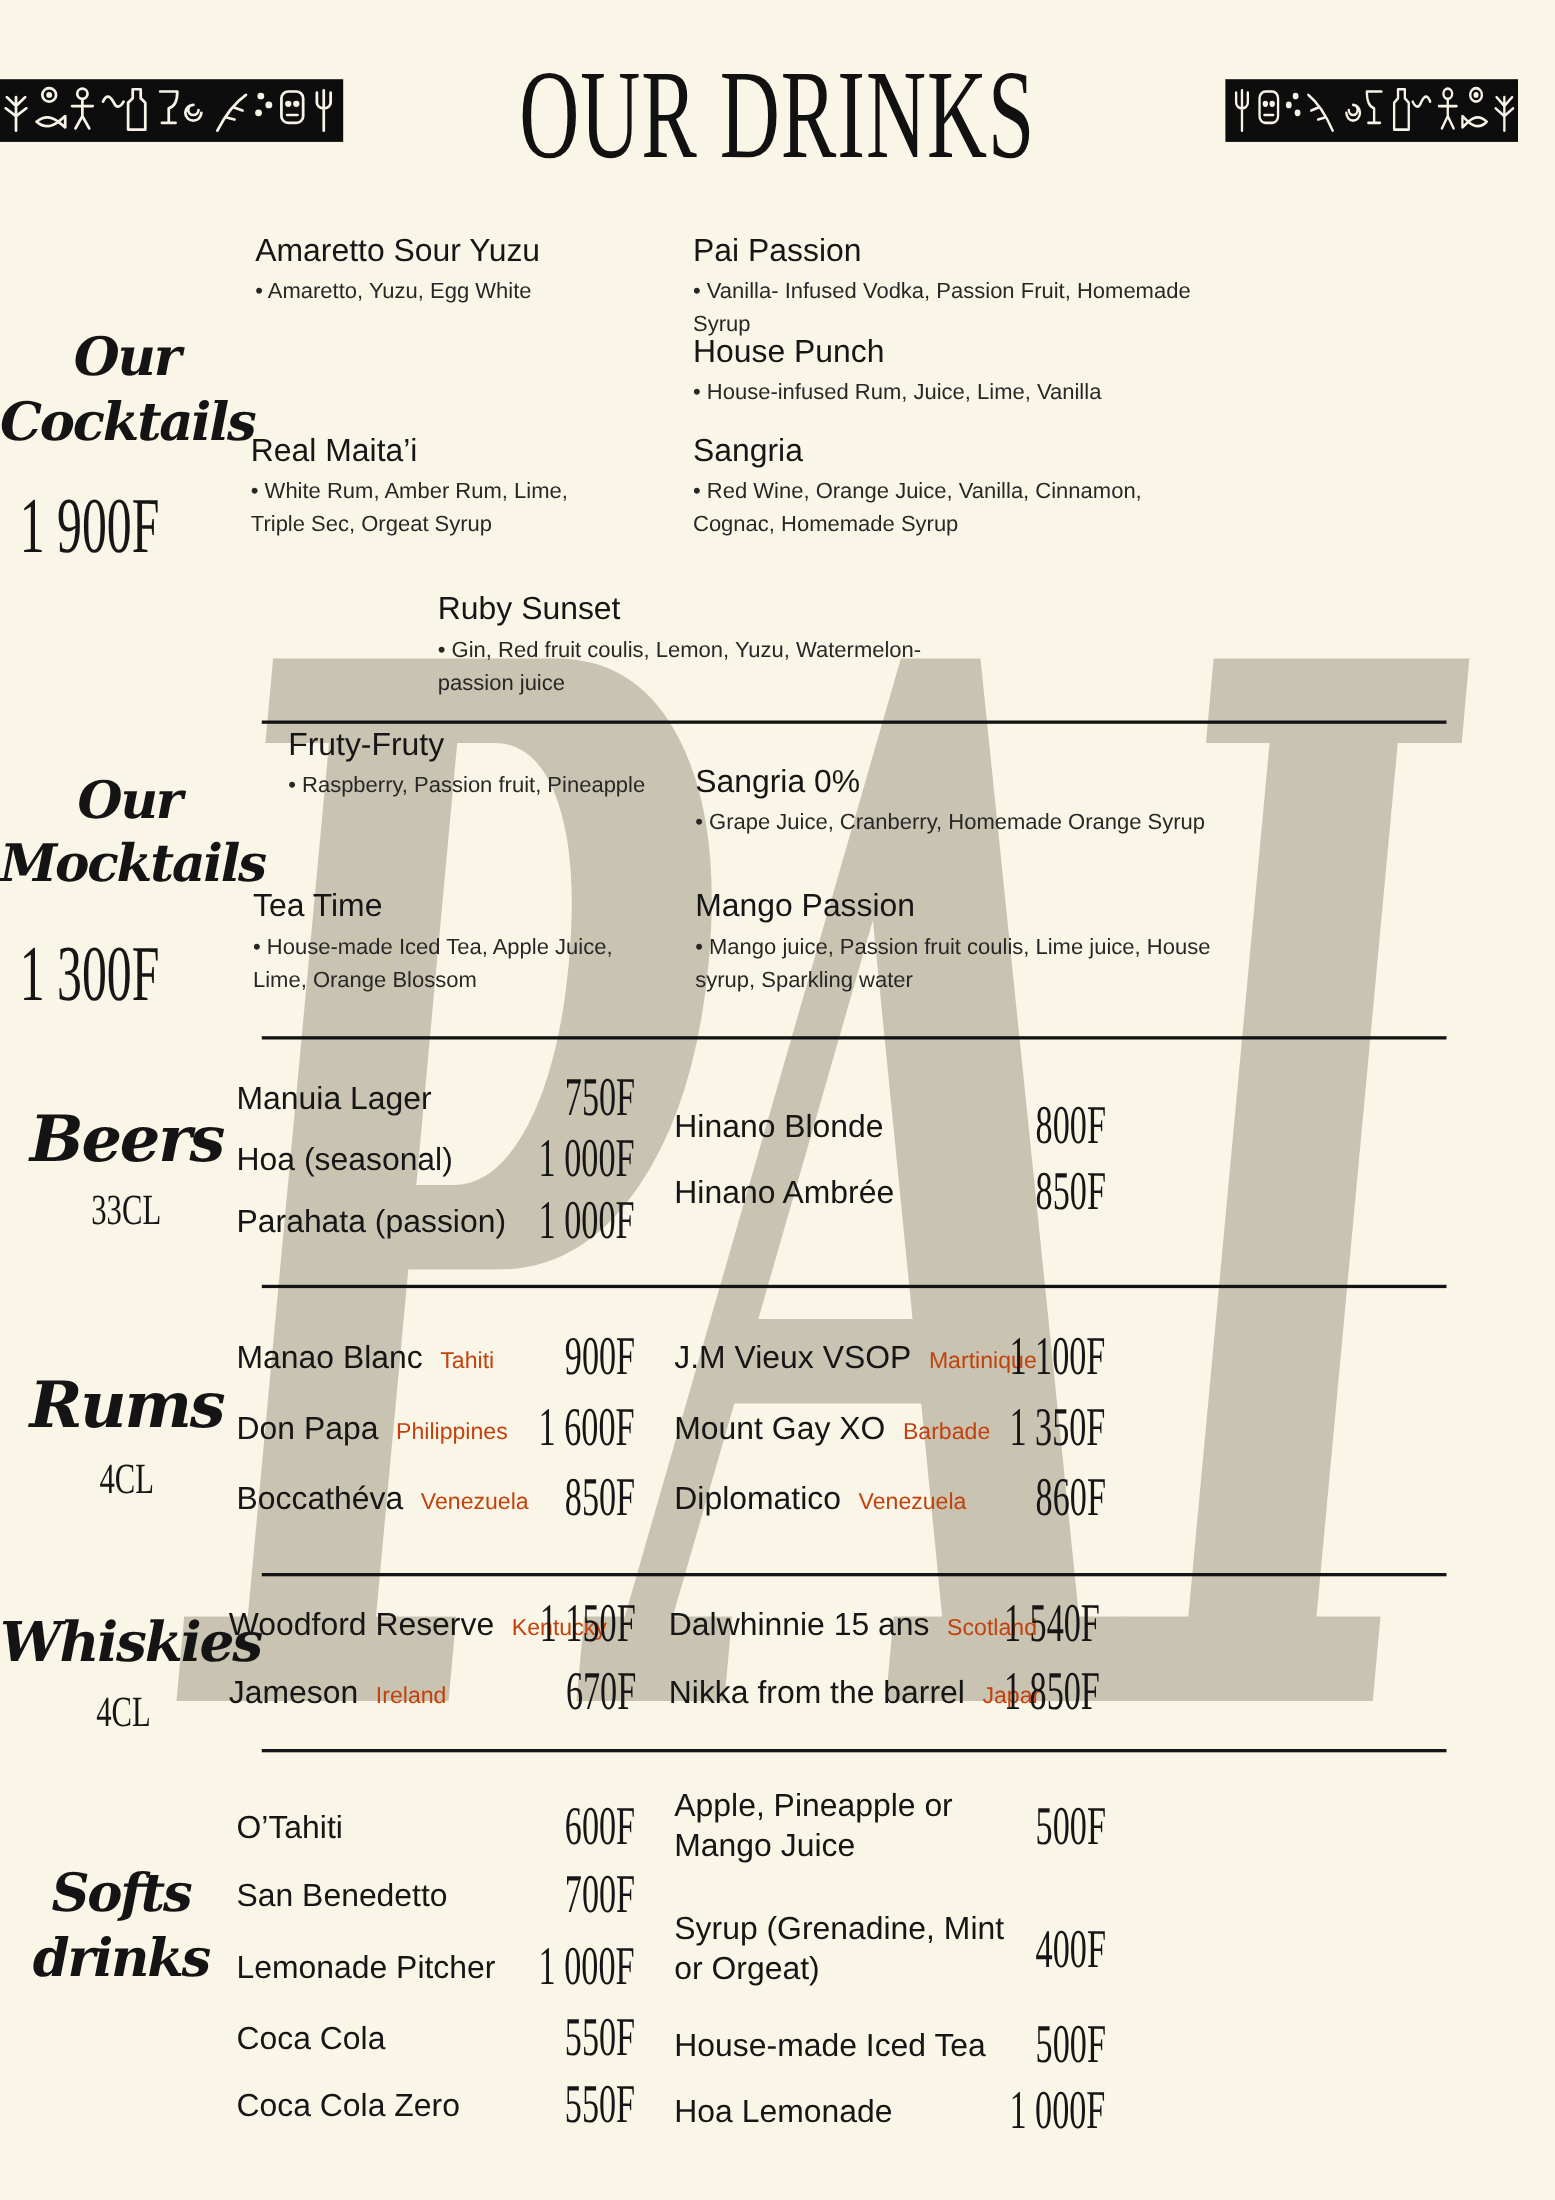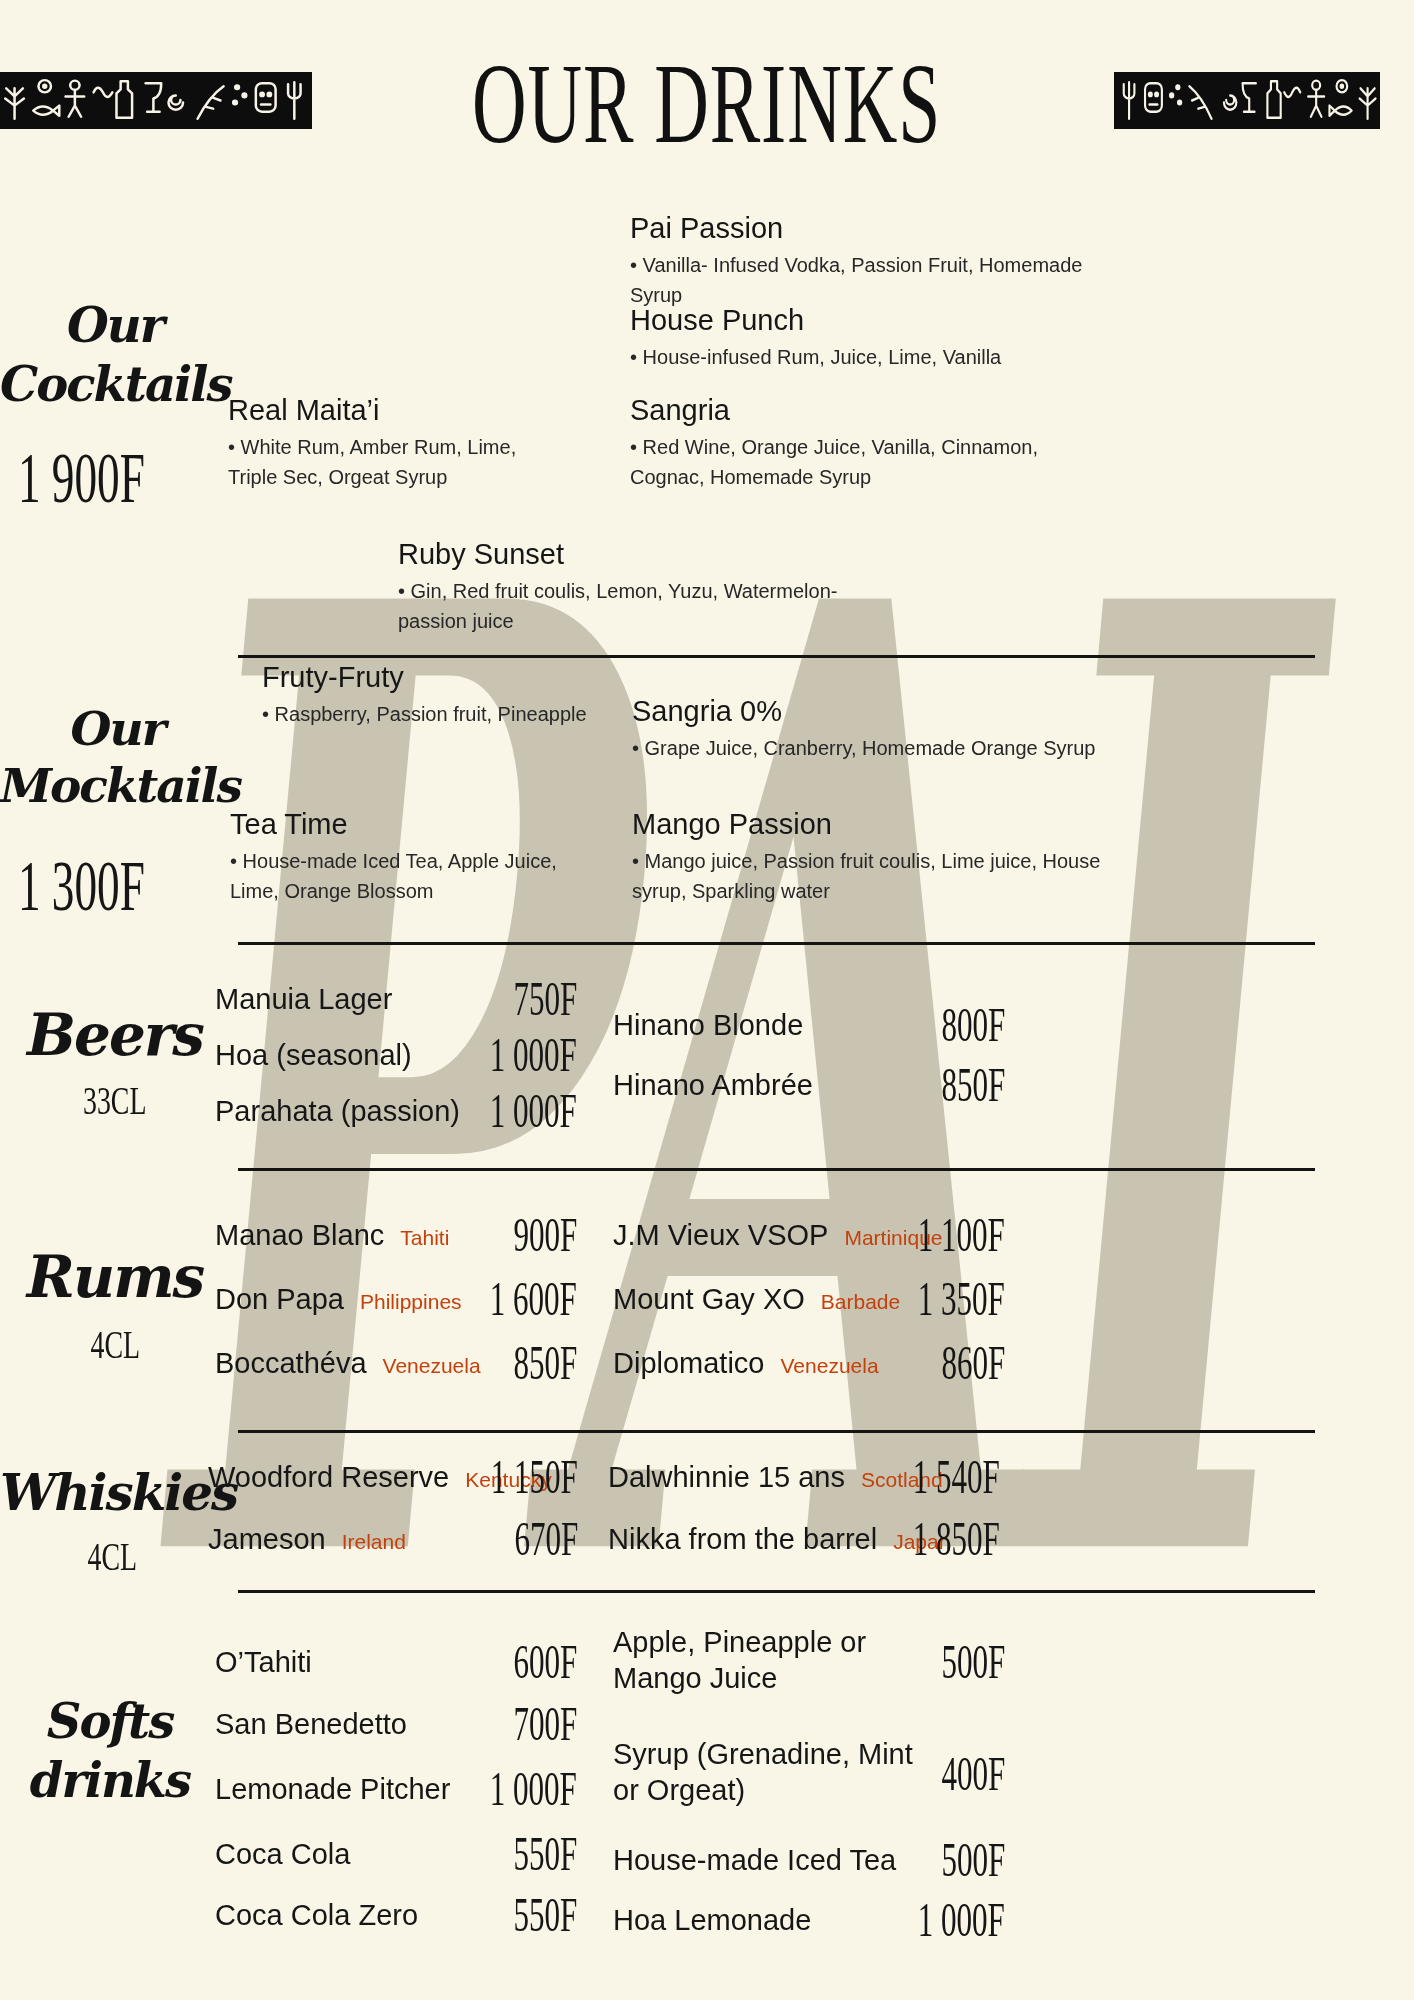--- a/index.html
+++ b/index.html
@@ -112,20 +112,24 @@
   </div>
 
   <div class="script abs" style="left:0;top:296px;width:230px;font-size:48px;">
     <div>Our</div>
     <div>Cocktails</div>
   </div>
   <div class="bigprice serifnum" style="left:0;top:442px;width:230px;">
     <span class="in">1 900F</span>
   </div>
 
+  <div class="citem" style="left:232px;top:212px;width:330px;">
+    <div class="cname">Amaretto Sour Yuzu</div>
+    <div class="cing">• Amaretto, Yuzu, Egg White</div>
+  </div>
   <div class="citem" style="left:630px;top:212px;width:505px;">
     <div class="cname">Pai Passion</div>
     <div class="cing">• Vanilla- Infused Vodka, Passion Fruit, Homemade Syrup</div>
   </div>
 
   <div class="citem" style="left:228px;top:394px;width:330px;">
     <div class="cname">Real Maita’i</div>
     <div class="cing">• White Rum, Amber Rum, Lime, Triple Sec, Orgeat Syrup</div>
   </div>
   <div class="citem" style="left:630px;top:304px;width:505px;">

